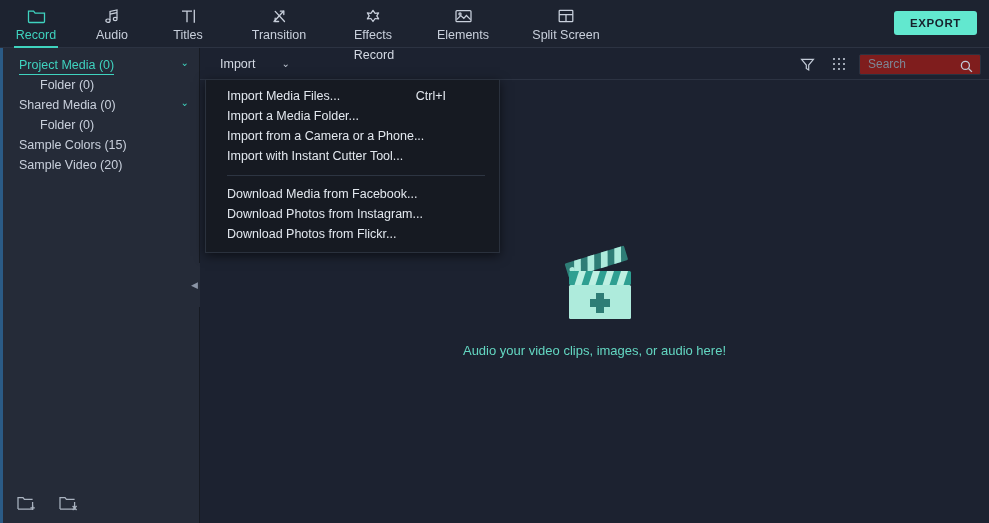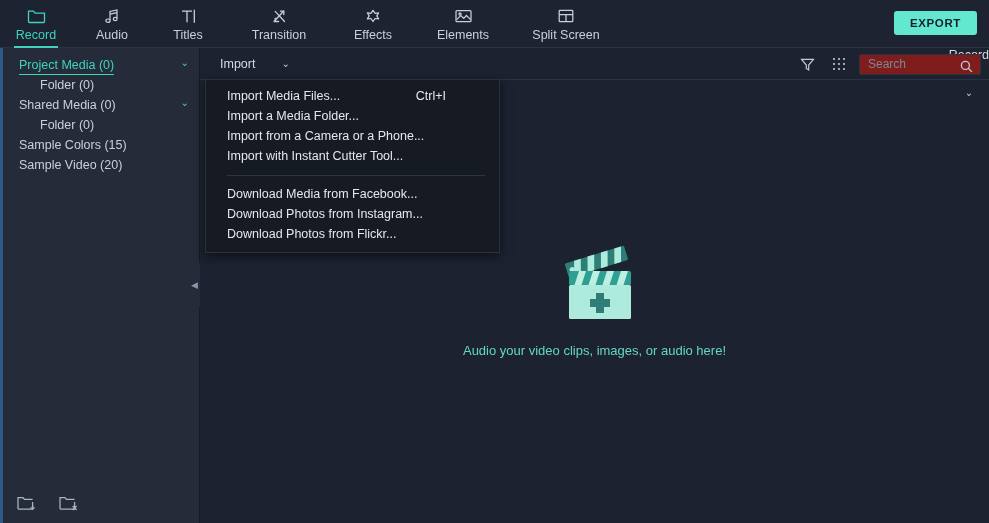--- a/index.html
+++ b/index.html
@@ -113,21 +113,21 @@
   #main {
     position: absolute; left: 200px; top: 48px;
     width: 789px; height: 475px;
     background: #1c2230;
   }
 
   #mediabar {
     position: relative;
     height: 32px;
     border-bottom: 1px solid #2c3342;
-    display: flex; align-items: center; justify-content: space-between;
+    display: flex; align-items: center;
   }
   .mb-btn {
     display: flex; align-items: center; gap: 26px;
     color: #d4dae4; font-size: 12.5px;
     cursor: pointer; height: 32px;
   }
   .mb-btn .mb-chev { color: #c0c8d4; font-size: 10px; line-height: 1; }
   #import-btn { margin-left: 20px; }
   #record-btn { margin-left: 64px; flex-direction: column; }
 

